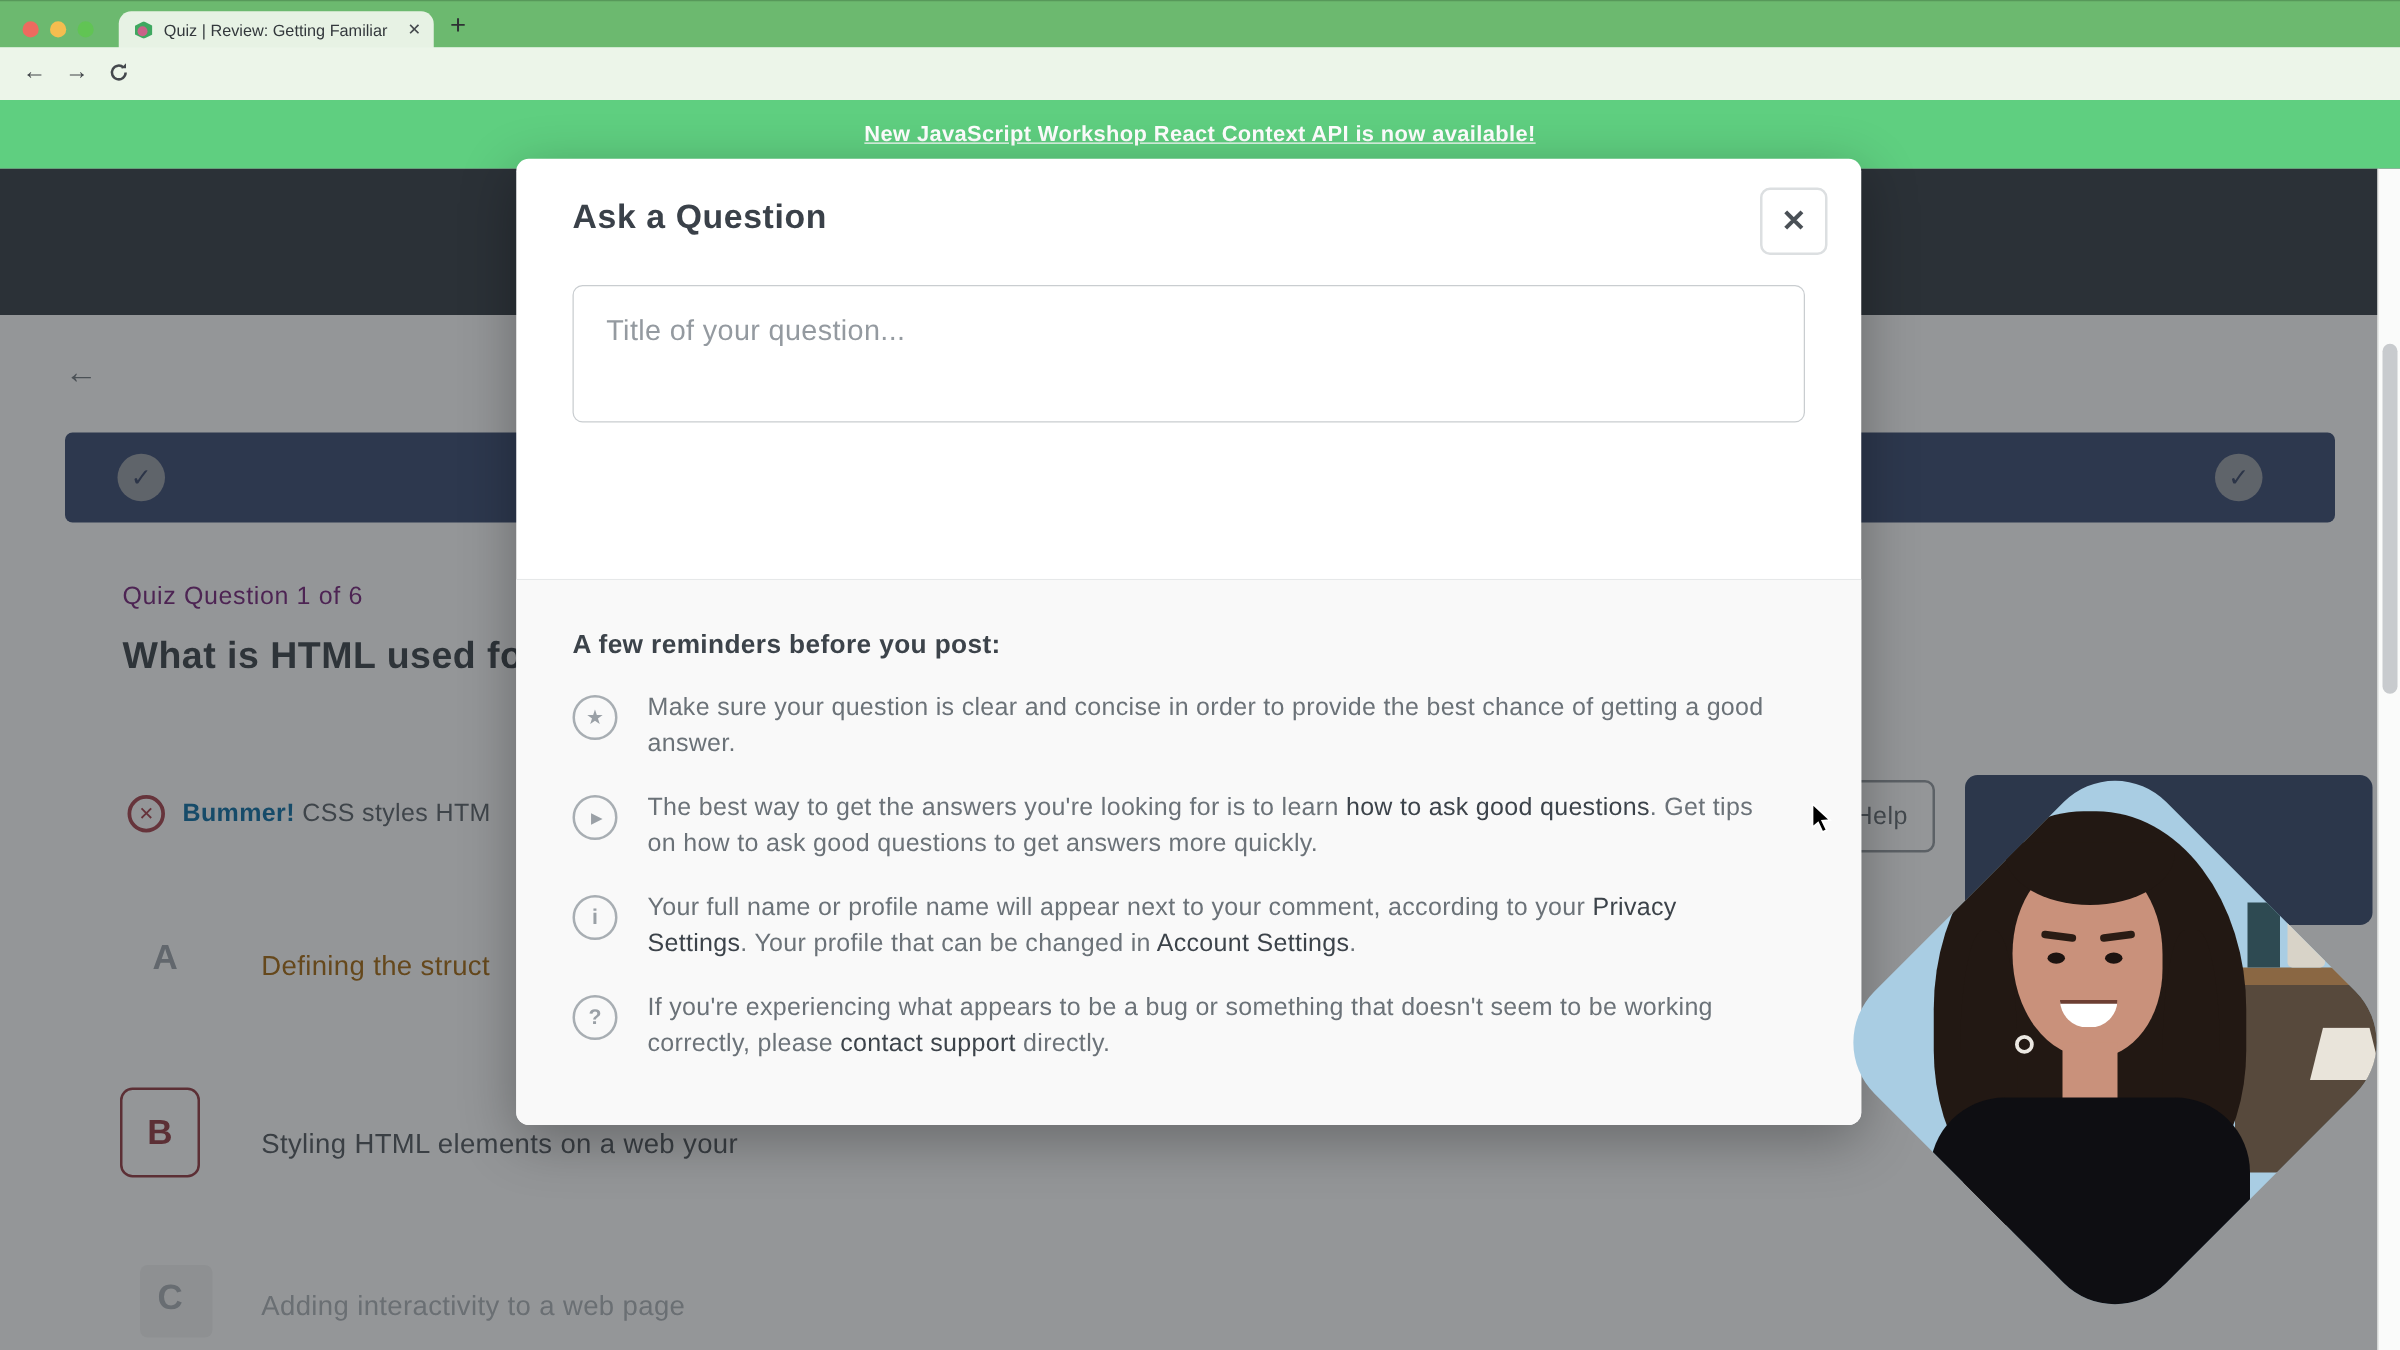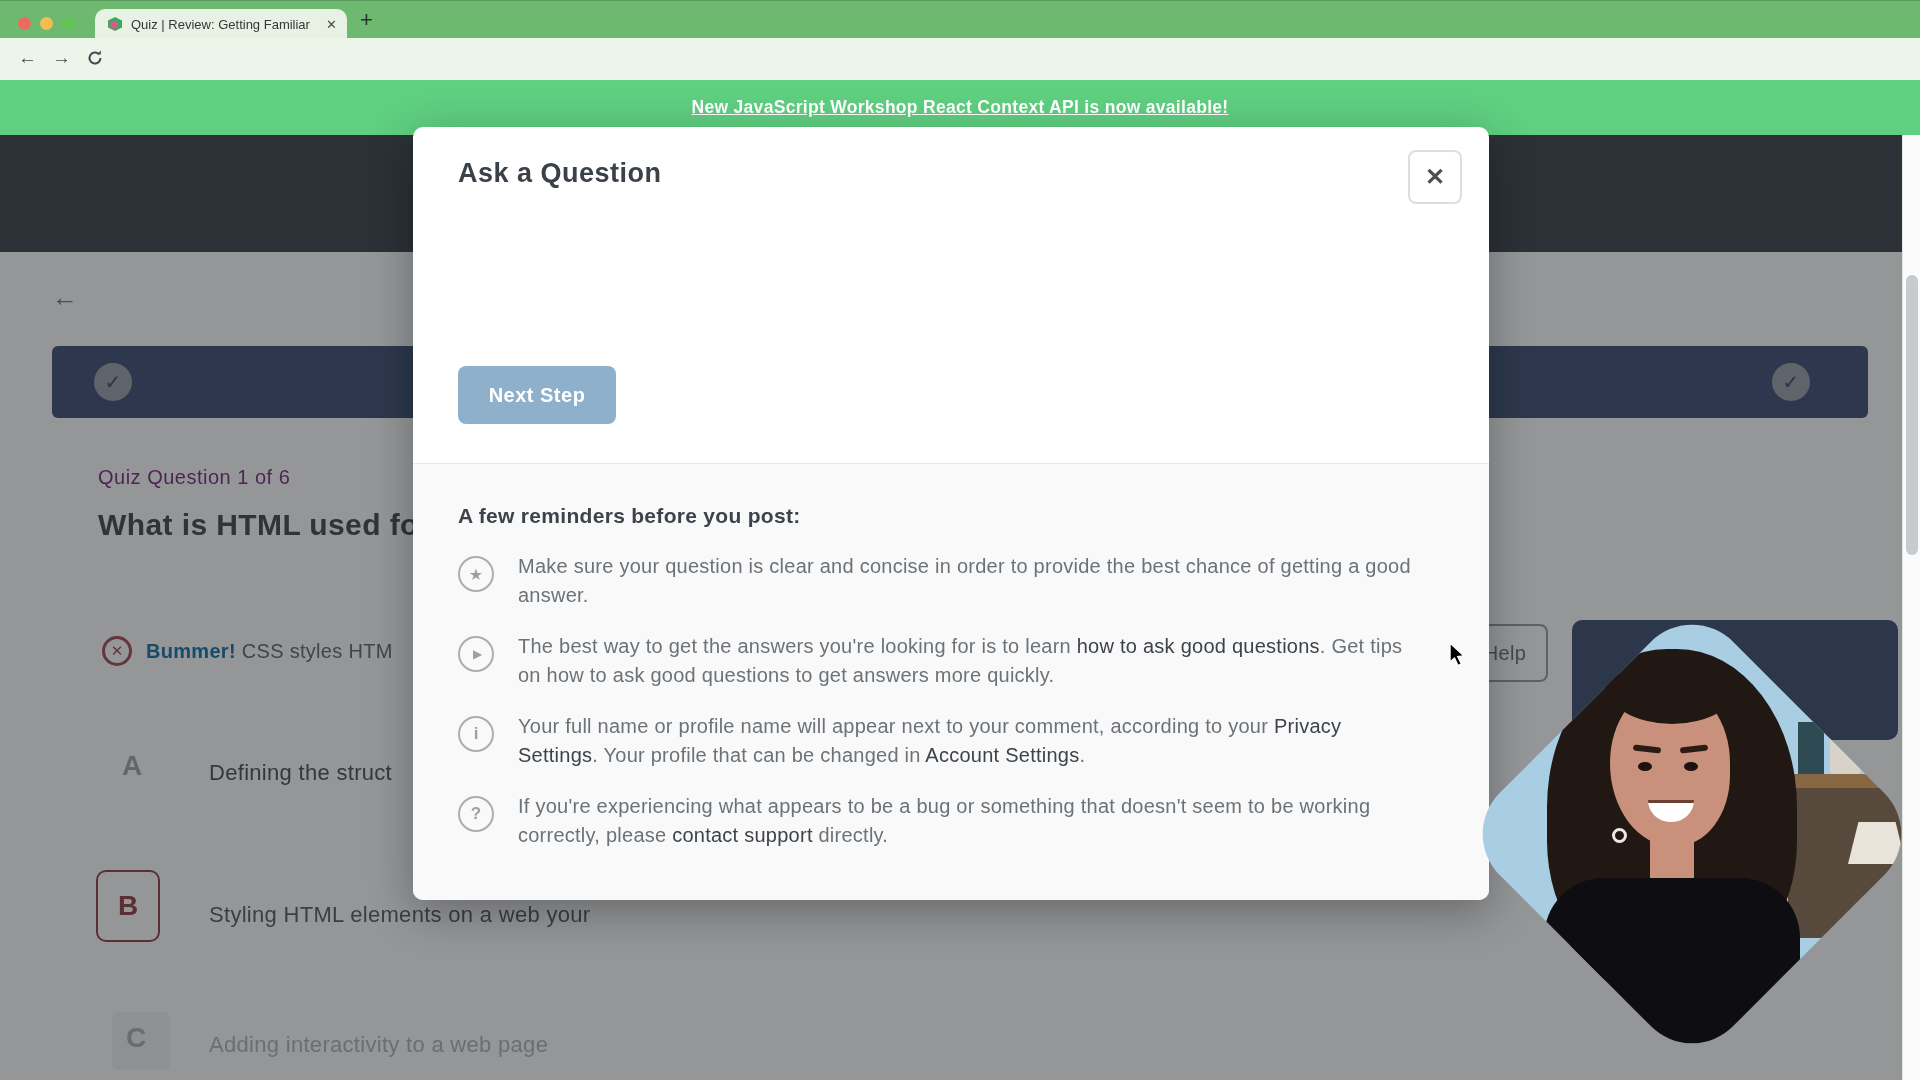--- a/index.html
+++ b/index.html
@@ -56,21 +56,21 @@
   .pcheck { position:absolute; top:17px; width:38px; height:38px; border-radius:50%; background:#959aa3; color:#2e3c5e; font-size:20px; font-weight:bold; display:flex; align-items:center; justify-content:center; }
   .pcheck.left { left:42px; } .pcheck.right { left:1720px; }
   .quiz-label { position:absolute; left:98px; top:214px; font-size:20px; color:#701a75; letter-spacing:.5px; }
   .question { position:absolute; left:98px; top:256px; font-size:30px; font-weight:600; color:#333a41; letter-spacing:.4px; }
   .feedback { position:absolute; left:102px; top:384px; display:flex; align-items:center; }
   .fb-icon { width:30px; height:30px; border-radius:50%; border:3px solid #a23a45; color:#a23a45; font-size:15px; font-weight:bold; display:flex; align-items:center; justify-content:center; margin-right:14px; }
   .fb-text { font-size:20px; color:#555c63; letter-spacing:.3px; }
   .fb-text .bold { color:#0369a1; font-weight:bold; }
   .opt-letter { position:absolute; font-size:28px; font-weight:bold; letter-spacing:.5px; }
   .optA-letter { left:122px; top:498px; color:#9aa1a8; }
-  .optA-text { position:absolute; left:209px; top:508px; font-size:22px; color:#404040; letter-spacing:.3px; }
+  .optA-text { position:absolute; left:209px; top:508px; font-size:22px; color:#a16207; letter-spacing:.3px; }
   .optB-box { position:absolute; left:96px; top:618px; width:64px; height:72px; border:2.5px solid #8e3038; border-radius:10px; display:flex; align-items:center; justify-content:center; color:#8e3038; font-size:28px; font-weight:bold; }
   .optB-text { position:absolute; left:209px; top:650px; font-size:22px; color:#4b5157; letter-spacing:.3px; }
   .optC-bg { position:absolute; left:112px; top:760px; width:58px; height:58px; background:#f3f3f3; border-radius:6px; }
   .optC-letter { left:126px; top:770px; color:#a6acb2; }
   .optC-text { position:absolute; left:209px; top:780px; font-size:22px; color:#abb0b5; letter-spacing:.3px; }
   .help-btn { position:absolute; left:1462px; top:372px; width:86px; height:58px; border:2px solid #8f959b; border-radius:8px; display:flex; align-items:center; justify-content:center; font-size:20px; color:#5d646b; letter-spacing:.4px; background:#fff; }
   .navy-btn { position:absolute; left:1572px; top:368px; width:326px; height:120px; background:#2f4164; border-radius:10px; }
 
   
   .dim { position:absolute; left:0; top:135px; width:1920px; height:945px; background:rgba(42,45,49,.5); z-index:40; }
@@ -260,21 +260,21 @@
 
 <div class="scrollbar">
     <div class="thumb"></div>
   </div>
 
 <div class="modal">
   <span class="m-title">Ask a Question</span>
   <button class="m-close">
       <span>✕</span>
     </button>
-  <button class="m-next">Next Step</button>
+  <textarea class="m-input" placeholder="Title of your question..." style=""></textarea>
   <div class="m-lower">
     <span class="rem-title">A few reminders before you post:</span>
     <div class="rem-list" id="reminders-list">
         <div class="reminder">
           <span class="rem-icon g-star">★</span>
           <p class="rem-text"><span>Make sure your question is clear and concise in order to provide the best chance of getting a good answer.</span></p>
         </div>
         <div class="reminder">
           <span class="rem-icon g-play">▶</span>
           <p class="rem-text"><span>The best way to get the answers you're looking for is to learn </span><span class="b">how to ask good questions</span><span>. Get tips on how to ask good questions to get answers more quickly.</span></p>

